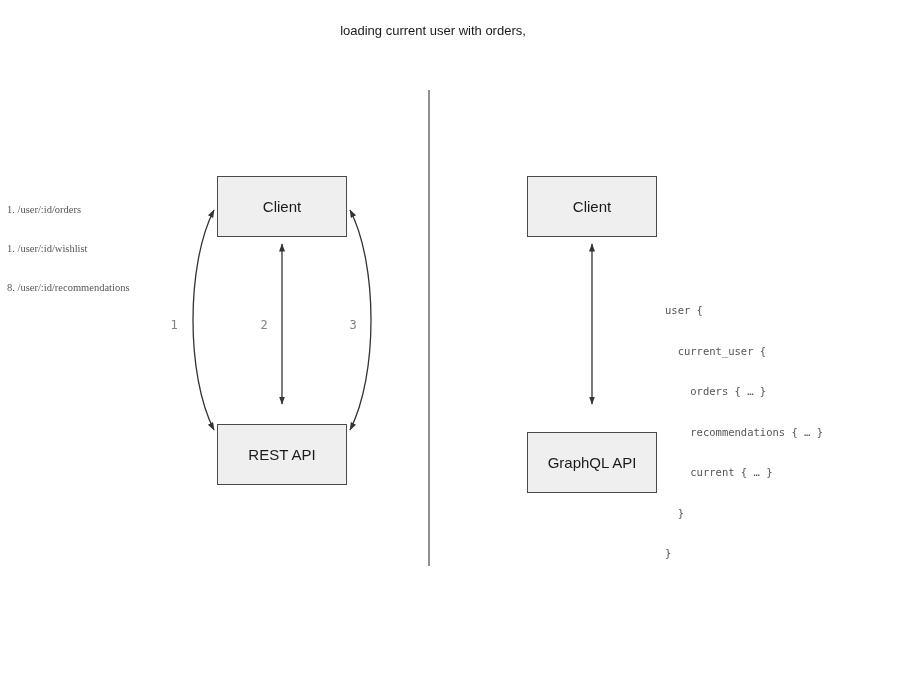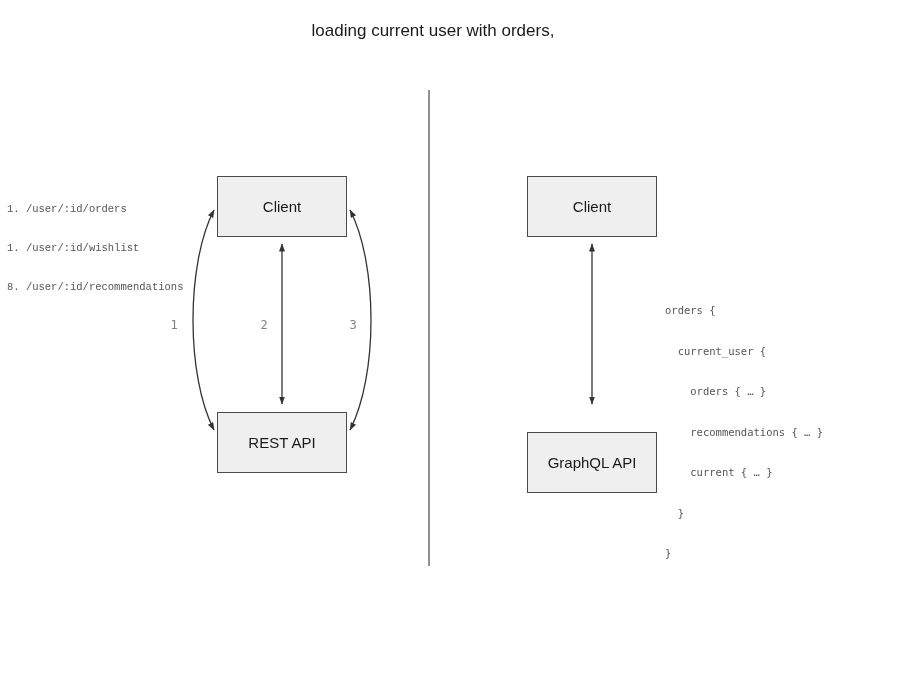--- a/index.html
+++ b/index.html
@@ -10,21 +10,21 @@
     background: #ffffff;
     overflow: hidden;
     font-family: "Liberation Sans", sans-serif;
   }
   .title {
     position: absolute;
     left: 233px;
     top: 21px;
     width: 400px;
     text-align: center;
-    font-size: 17px;
+    font-size: 13px;
     line-height: 20px;
     color: #1a1a1a;
   }
   .arrows-svg {
     position: absolute;
     left: 0; top: 0;
     width: 917px; height: 689px;
   }
   .node-box {
     position: absolute;
@@ -33,28 +33,28 @@
     background: #efefef;
     border: 1.5px solid #4a4a4a;
     display: flex;
     align-items: center;
     justify-content: center;
     font-size: 15px;
     color: #1a1a1a;
     box-sizing: border-box;
   }
   .box-client-left  { left: 217px; top: 176px; }
-  .box-rest-api     { left: 217px; top: 412px; }
+  .box-rest-api     { left: 217px; top: 424px; }
   .box-client-right { left: 527px; top: 176px; }
   .box-graphql-api  { left: 527px; top: 432px; }
   .endpoint-list {
     position: absolute;
     left: 7px;
     top: 177px;
-    font-family: Liberation Mono, monospace;
+    font-family: Liberation Serif, serif;
     font-size: 10.5px;
     line-height: 13px;
     color: #555555;
     white-space: pre;
   }
   .query-block {
     position: absolute;
     left: 665px;
     top: 277px;
     font-family: "DejaVu Sans Mono", monospace;
@@ -123,21 +123,21 @@
   <div class="arrow-label label-3">3</div>
 
   <div class="node-box box-client-right">
     <span>Client</span>
   </div>
   <div class="node-box box-graphql-api">
     <span>GraphQL API</span>
   </div>
 
   <div class="query-block">
-    <div>orders {</div>
+    <div>user {</div>
     <div>  current_user {</div>
     <div>    orders { … }</div>
     <div>    recommendations { … }</div>
     <div>    current { … }</div>
     <div>  }</div>
     <div>}</div>
   </div>
 
 </div>
 

